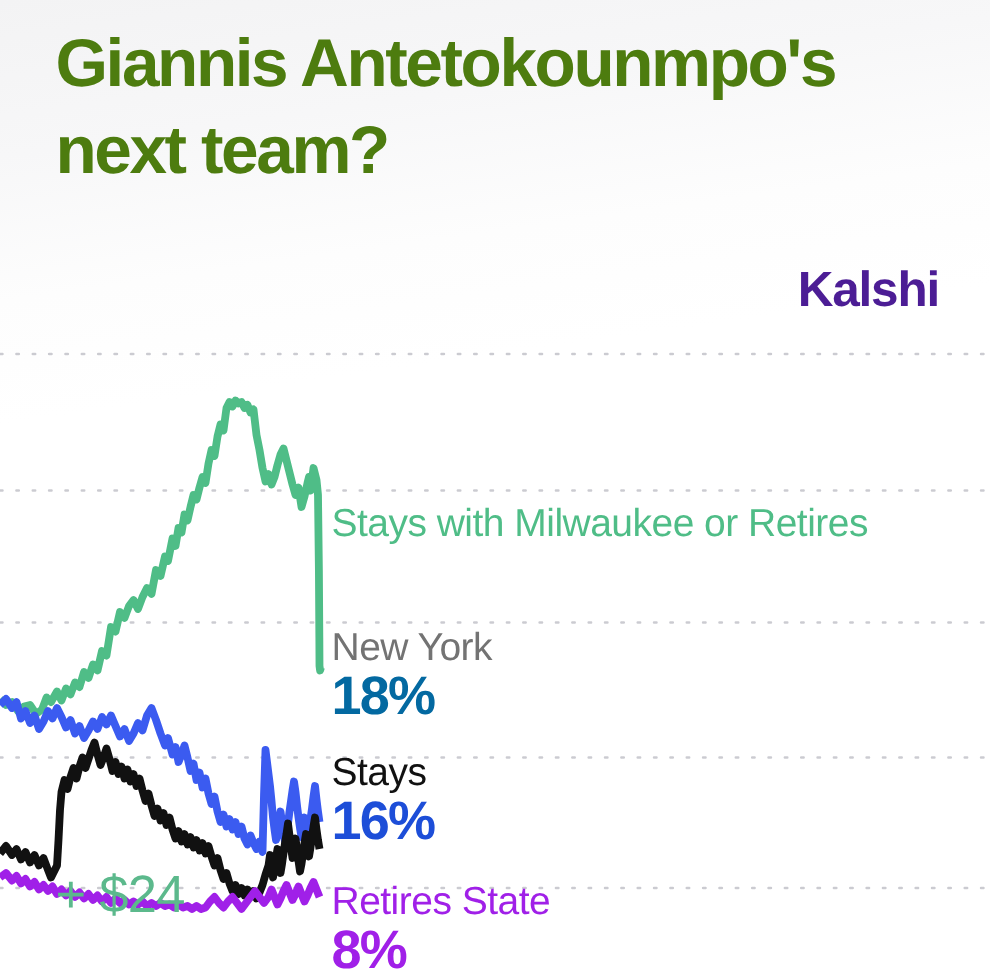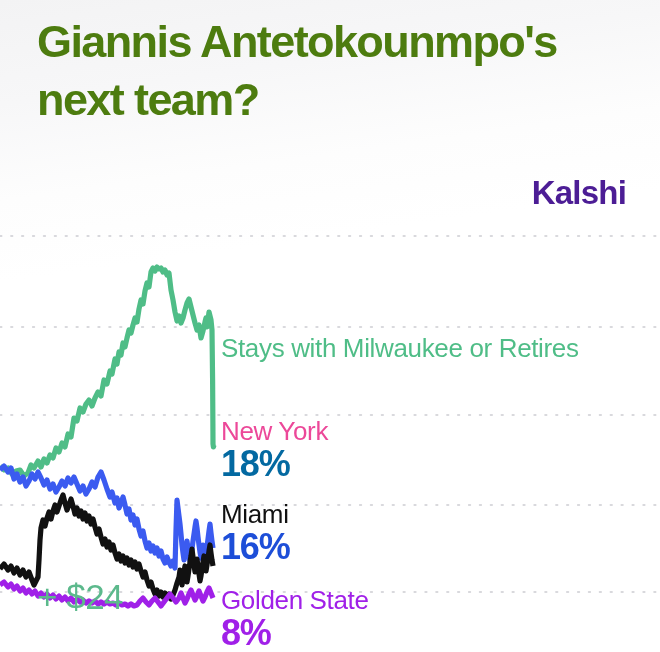--- a/index.html
+++ b/index.html
@@ -162,26 +162,26 @@
     </svg>
   </div>
 
   <div class="pnl-tag">+ $24</div>
 
   <div class="legend" id="legend">
       <div class="legend-item" style="top: 82px;">
         <span class="legend-name" style="color: rgb(79, 189, 135);">Stays with Milwaukee or Retires</span>
       </div>
       <div class="legend-item" style="top: 165px;">
-        <span class="legend-name" style="color: #ec4899; text-align: right;">New York</span>
+        <span class="legend-name" style="color: #737373; text-align: right;">New York</span>
         <span class="legend-pct" style="color: #0369a1;">18%</span>
       </div>
       <div class="legend-item" style="top: 248px;">
-        <span class="legend-name" style="color: rgb(17, 17, 17);">Miami</span>
+        <span class="legend-name" style="color: rgb(17, 17, 17);">Stays</span>
         <span class="legend-pct" style="color: #1d4ed8;">16%</span>
       </div>
       <div class="legend-item" style="top: 334px;">
-        <span class="legend-name" style="color: rgb(160, 32, 232);">Golden State</span>
+        <span class="legend-name" style="color: rgb(160, 32, 232);">Retires State</span>
         <span class="legend-pct" style="color: rgb(160, 32, 232);">8%</span>
       </div>
     </div>
 
 </div>
 
 </body></html>

